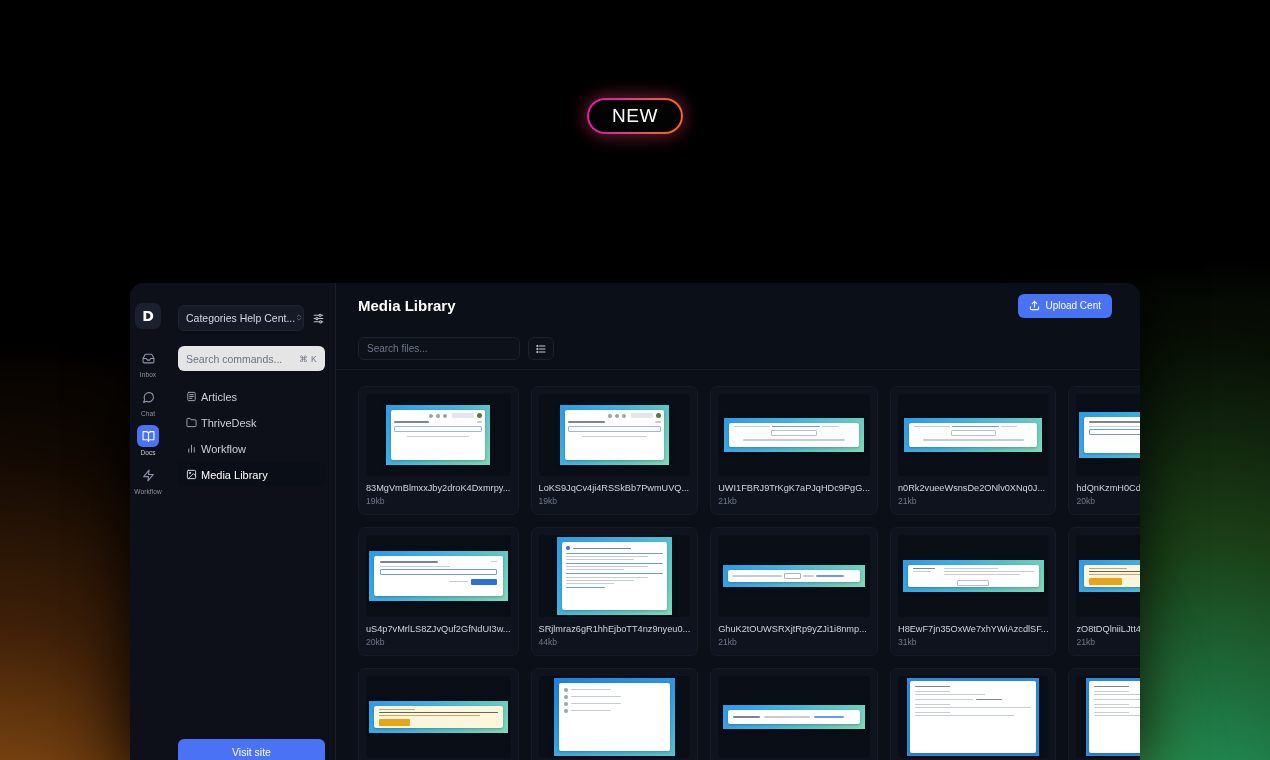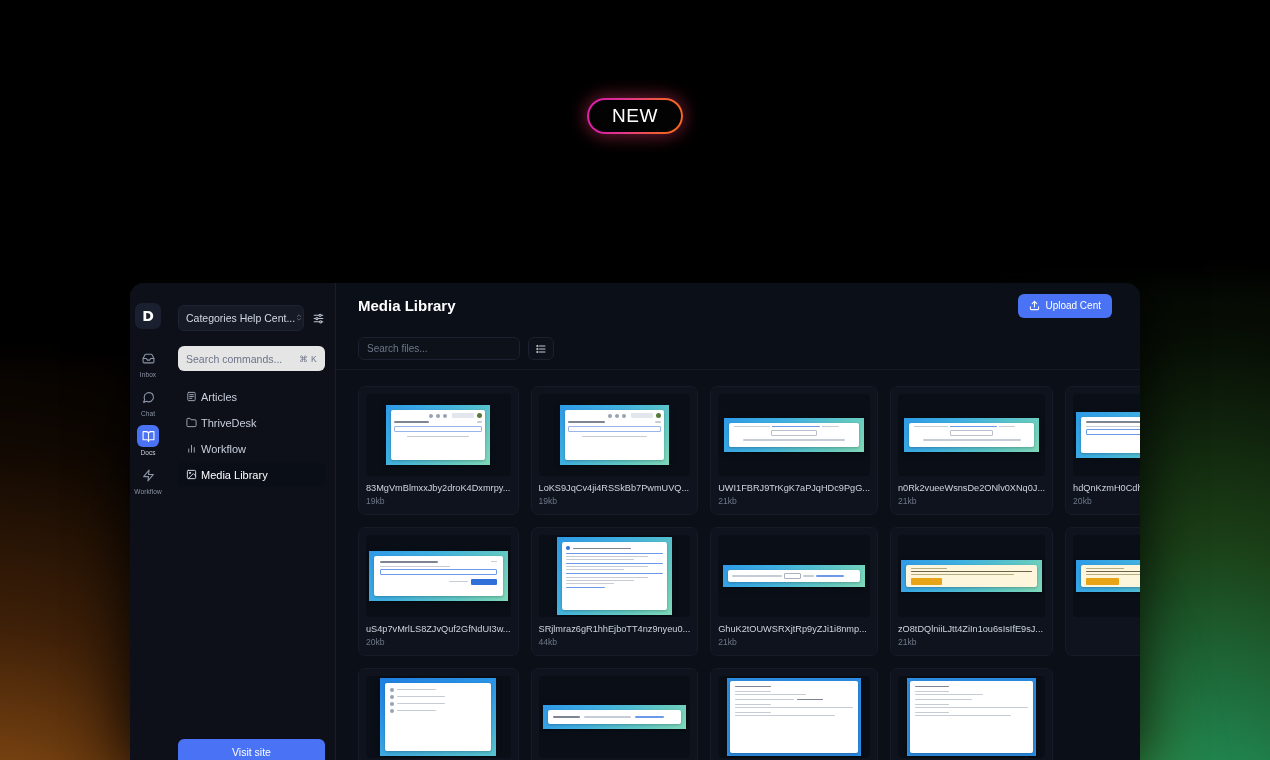--- a/index.html
+++ b/index.html
@@ -735,20 +735,43 @@
                     <div class="ln w30" style="width:9%;margin:0;"></div>
                     <div class="ln blue" style="width:22%;margin:0;"></div>
                   </div>
                 </div>
               </div>
             </div>
             <div class="file-name">GhuK2tOUWSRXjtRp9yZJi1i8nmp...</div>
             <div class="file-size">21kb</div>
           </div>
 
+          <div class="media-card">
+            <div class="thumb">
+              <div class="thumb-inner" style="width:94%;height:38%;">
+                <div class="shot" style="padding:3px 5px;">
+                  <div style="display:flex;gap:5px;">
+                    <div style="width:22%;">
+                      <div class="ln dark w85" style="height:1px;"></div>
+                      <div class="ln w70" style="height:1px;"></div>
+                    </div>
+                    <div style="flex:1;">
+                      <div class="ln w60" style="height:1px;"></div>
+                      <div class="ln w100" style="height:1px;"></div>
+                      <div class="ln w85" style="height:1px;"></div>
+                    </div>
+                  </div>
+                  <div class="outline-btn" style="width:26%;margin-top:3px;"></div>
+
+                </div>
+              </div>
+            </div>
+            <div class="file-name">H8EwF7jn35OxWe7xhYWiAzcdlSF...</div>
+            <div class="file-size">31kb</div>
+          </div>
 
           <div class="media-card">
             <div class="thumb">
               <div class="thumb-inner" style="width:96%;height:40%;">
                 <div class="shot cream" style="padding:3px 5px;">
                   <div class="ln w30" style="height:1px;background:#b5ac82;"></div>
                   <div class="ln dark w100" style="height:1.5px;background:#6b6446;"></div>
                   <div class="ln w85" style="height:1px;background:#b5ac82;"></div>
                   <div class="btn-orange" style="margin-top:3px;"></div>
                 </div>

